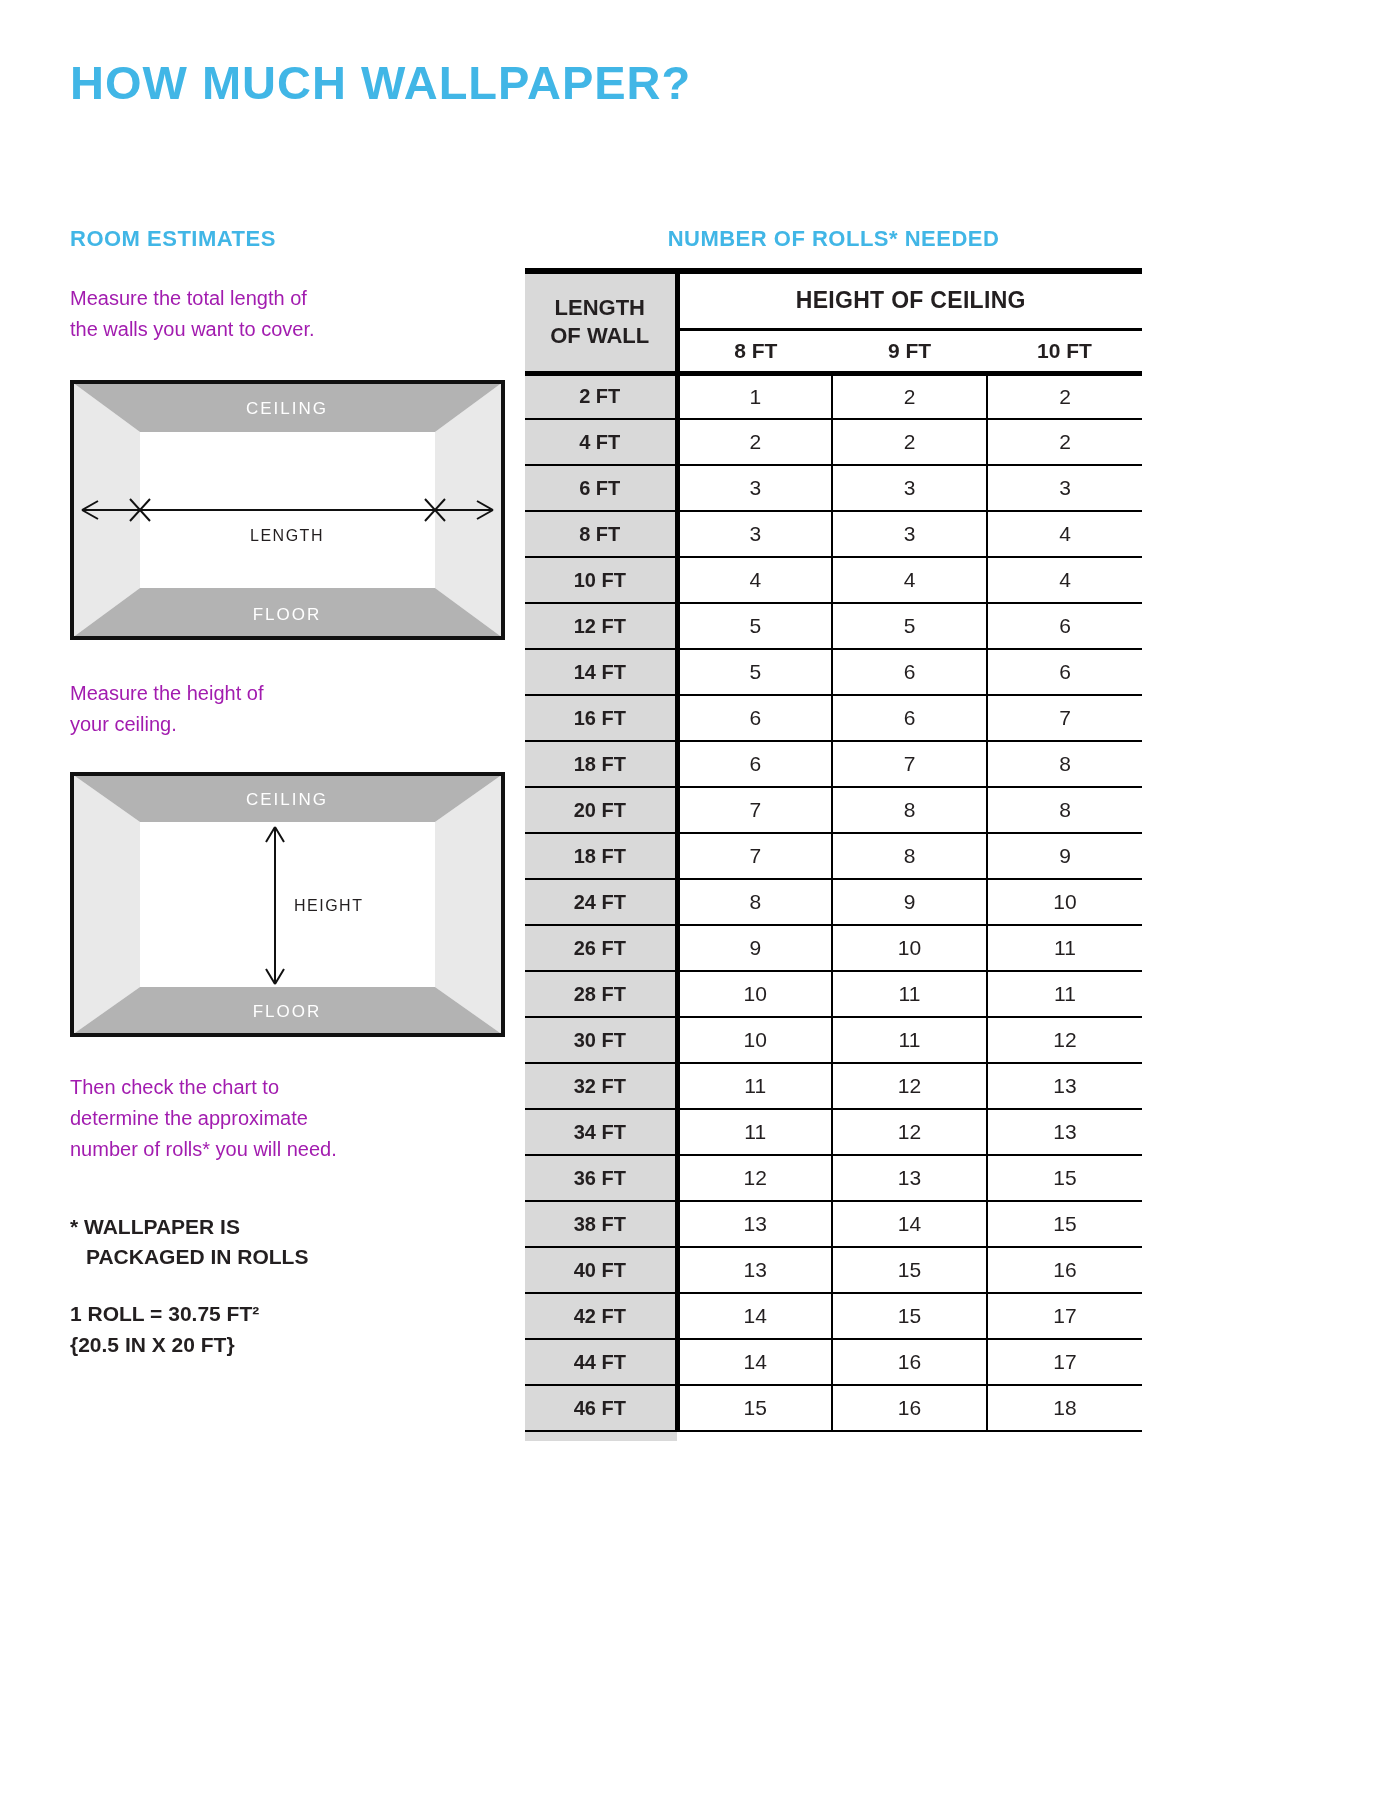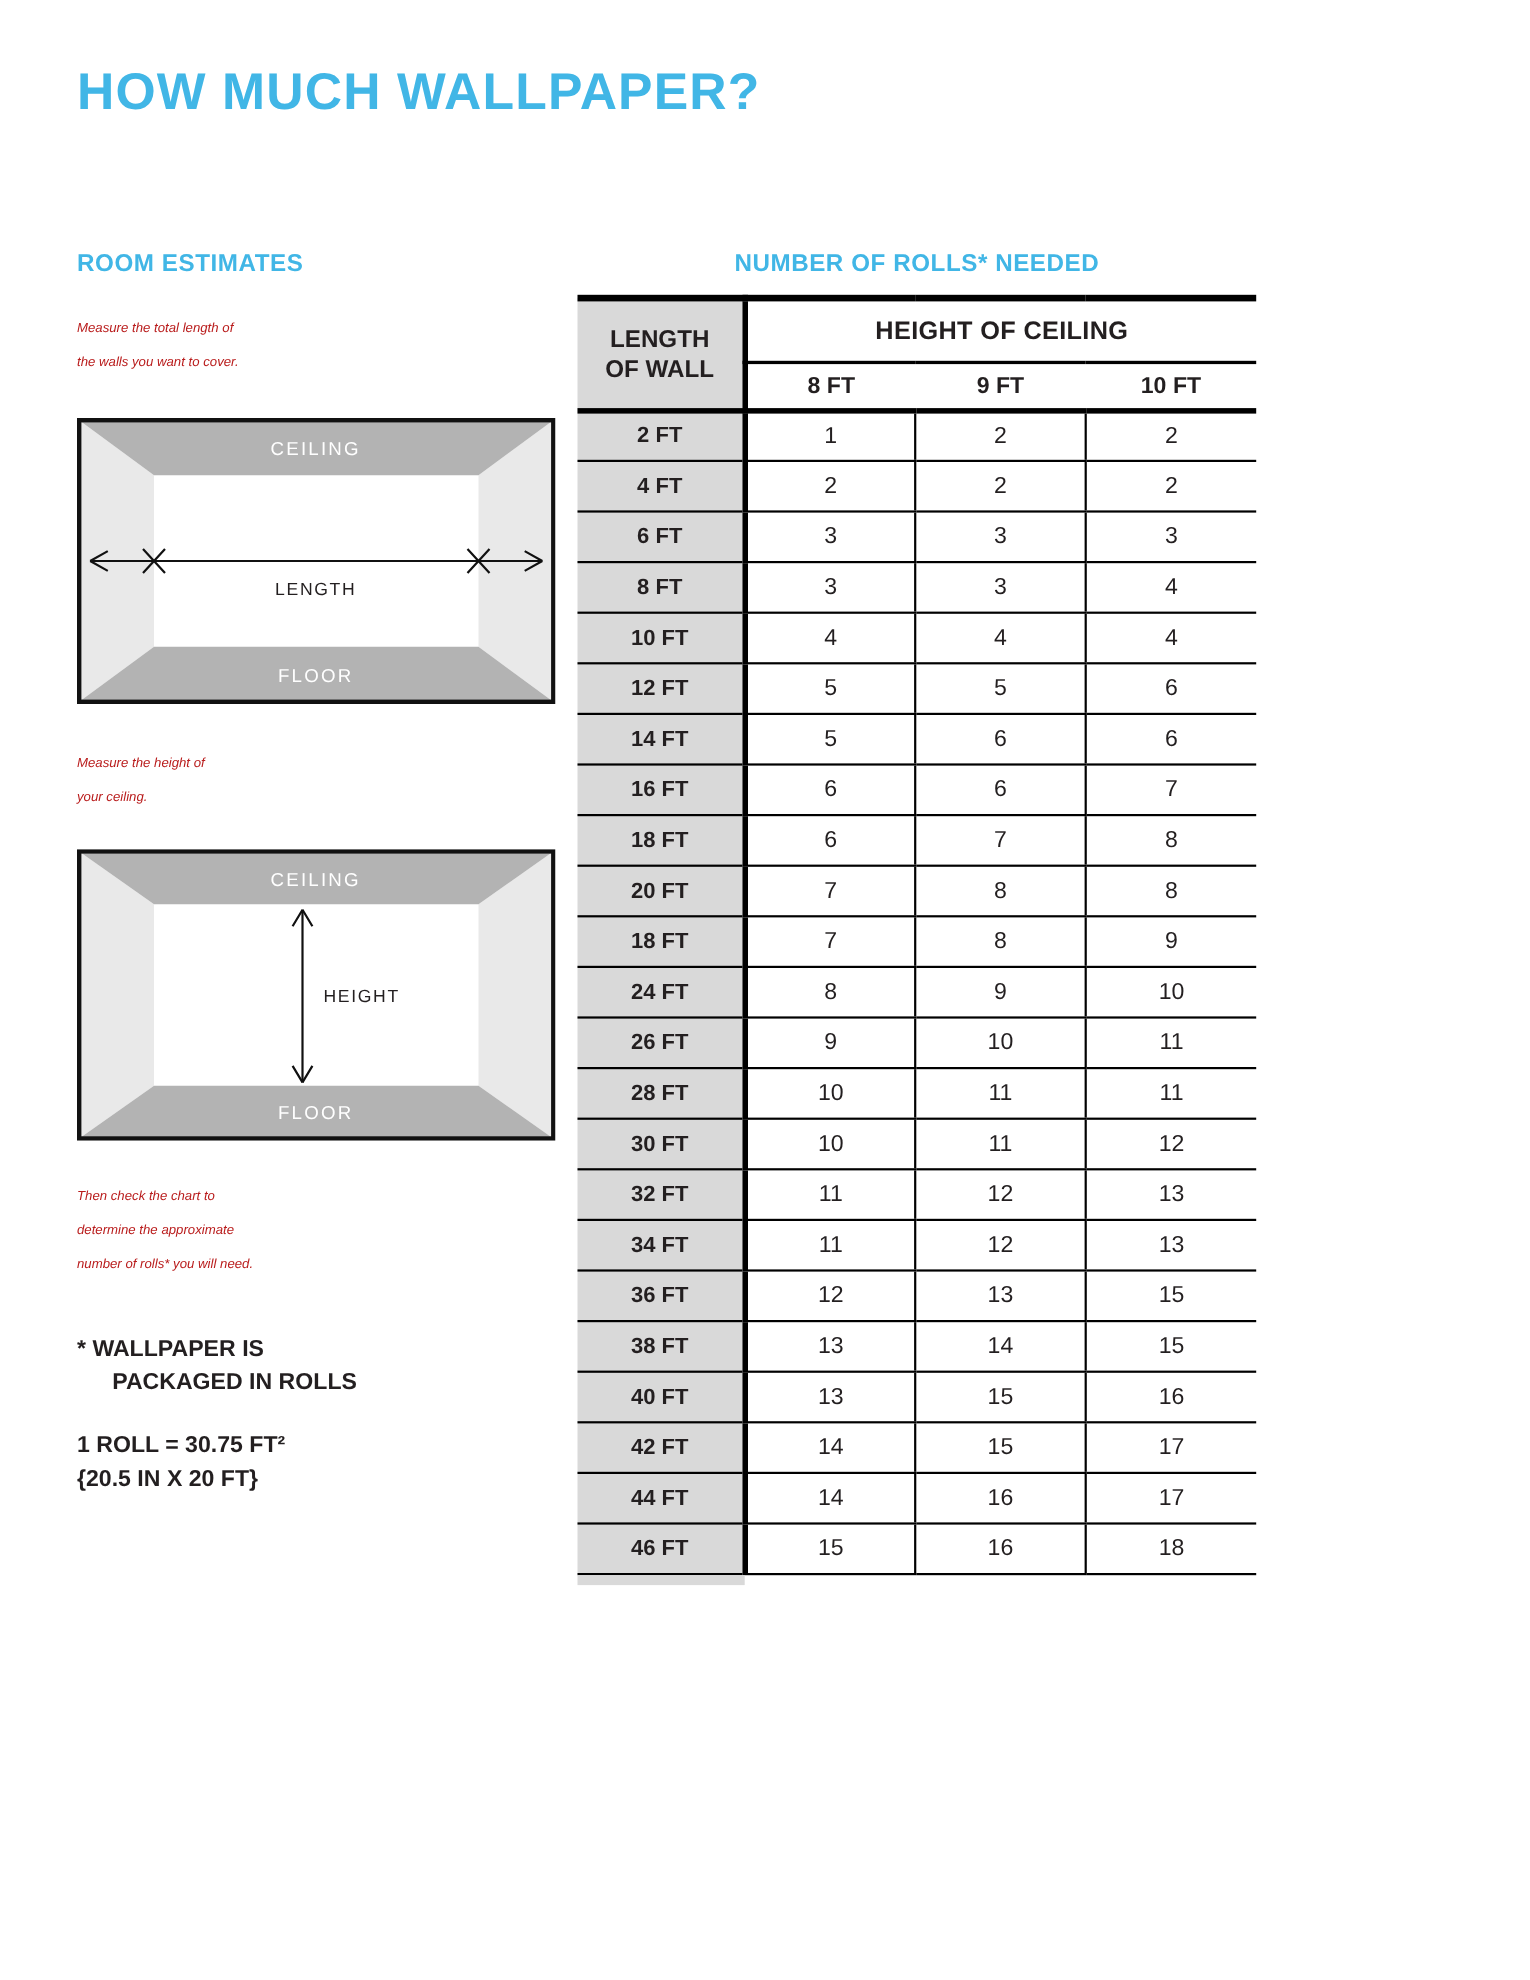--- a/index.html
+++ b/index.html
@@ -12,35 +12,35 @@
     color: #41b6e6; font-size: 47px; font-weight: bold; letter-spacing: 1px;
   }
   .section-heading {
     position: absolute; color: #41b6e6; font-size: 22px; font-weight: bold; letter-spacing: 0.5px;
   }
   .heading-left { left: 70px; top: 226px; text-align: right; }
   .heading-table { left: 525px; top: 226px; width: 617px; text-align: center; }
 
   .step {
     position: absolute; left: 70px; width: 420px;
-    font-size: 12px; line-height: 31px; white-space: pre-line; color: #b91c1c; font-style: italic;
+    font-size: 20px; line-height: 31px; white-space: pre-line; color: #a21caf;
   }
   .step1 { top: 283px; }
   .step2 { top: 678px; }
   .step3 { top: 1072px; }
 
   .diagram { position: absolute; left: 70px; }
   .diagram-length { top: 380px; }
   .diagram-height { top: 772px; }
   .band-label { fill: #ffffff; font-size: 17px; letter-spacing: 2px; text-anchor: middle; font-family: "Liberation Sans", sans-serif; }
   .dim-label { fill: #231f20; font-size: 16px; letter-spacing: 1.5px; text-anchor: middle; font-family: "Liberation Sans", sans-serif; }
   .dim-label.start { text-anchor: start; }
 
   .note { position: absolute; left: 70px; top: 1212px; font-size: 21px; font-weight: bold; line-height: 30px; }
-  .note .line2 { margin-left: 32px; }
+  .note .line2 { margin-left: 16px; }
   .roll-info { position: absolute; left: 70px; top: 1298px; font-size: 21px; font-weight: bold; line-height: 31px; }
 
   .table-wrap { position: absolute; left: 525px; top: 268px; width: 617px; }
   .rolls-table {
     border-collapse: collapse; table-layout: fixed; width: 617px;
     border-top: 6px solid #000;
   }
   .rolls-table col.c0 { width: 152px; }
   .rolls-table col.c { width: 155px; }
   .rolls-table th, .rolls-table td { text-align: center; vertical-align: middle; padding: 0; }

